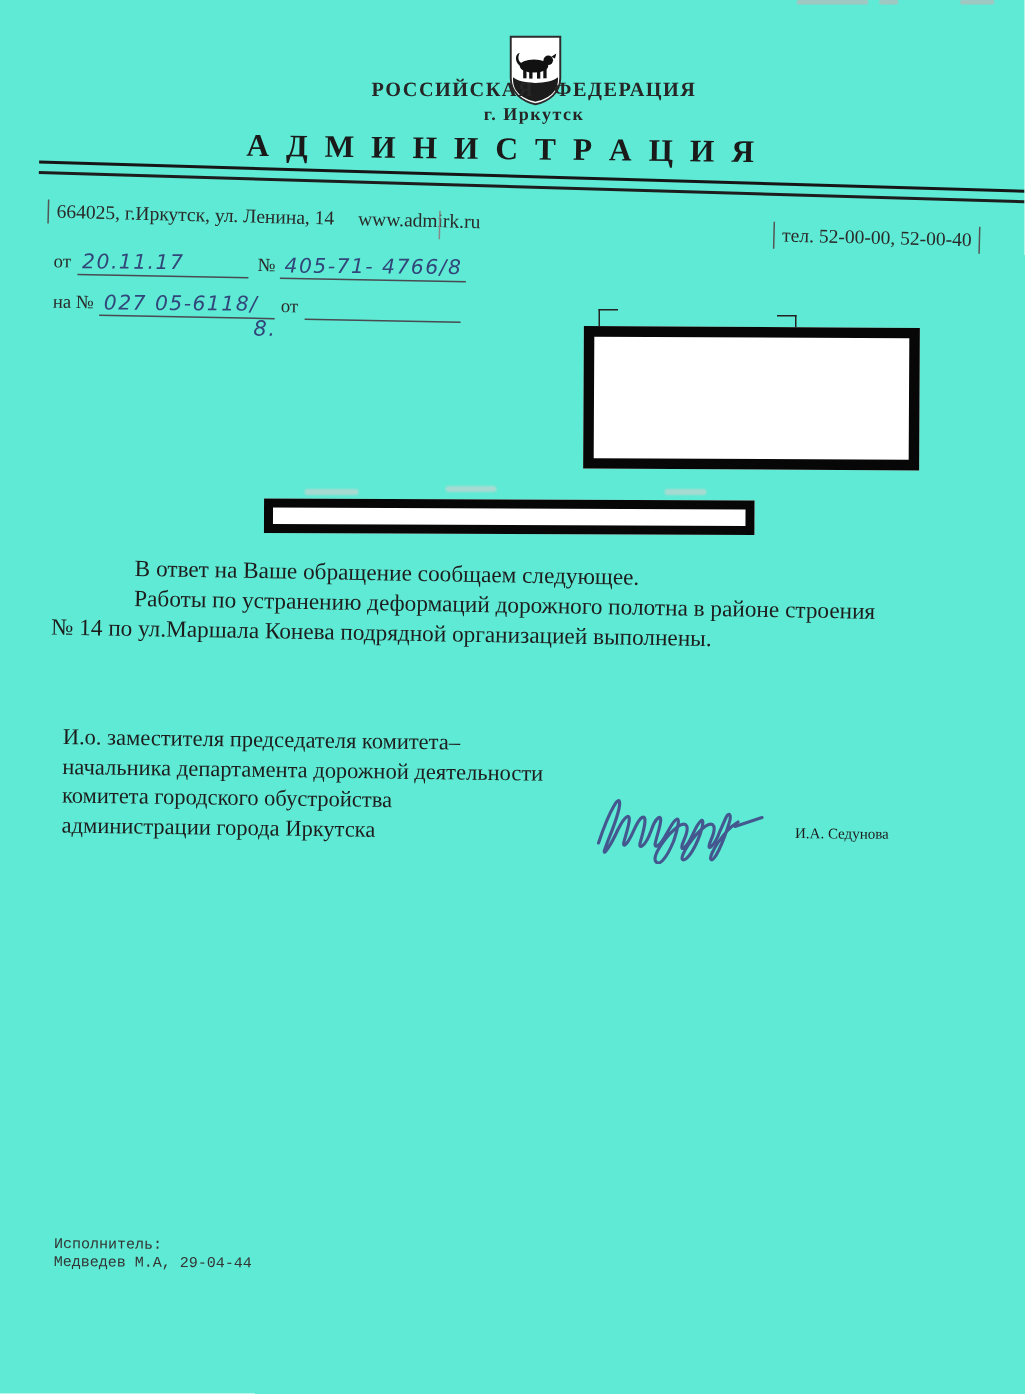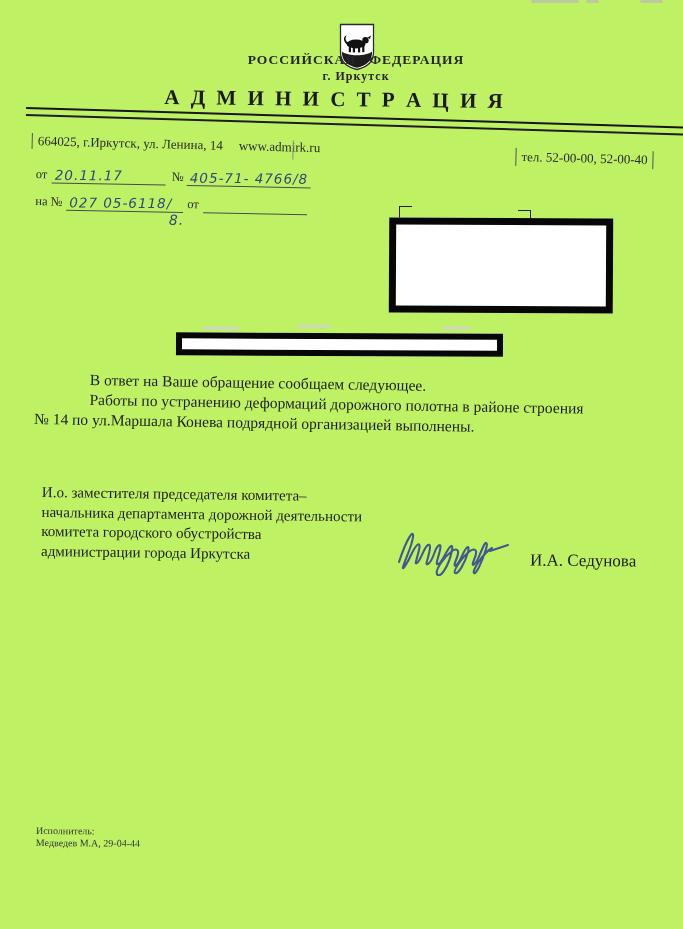--- a/index.html
+++ b/index.html
@@ -1,17 +1,17 @@
 <!DOCTYPE html>
 <html><head>
 <meta charset="utf-8">
 <style>
   html,body{margin:0;padding:0;background:#ffffff;}
   #doc{
-    position:relative;width:683px;height:929px;background:#bef264;overflow:hidden;
+    position:relative;width:683px;height:929px;background:#5eead4;overflow:hidden;
     font-family:"Liberation Serif",serif;color:#1e1e1e;
   }
   .abs{position:absolute;}
   
   .scan-dash{position:absolute;top:0;height:3px;background:#b9b9b9;opacity:.7;border-radius:2px;}
   
   .rf-block{left:0;top:52px;width:712px;text-align:center;}
   .rf-country{font-weight:bold;font-size:13.5px;letter-spacing:1px;word-spacing:9px;color:#262626;}
   .rf-city{font-weight:bold;font-size:12px;letter-spacing:1px;color:#262626;margin-top:1px;}
   .admin-title{
@@ -49,23 +49,23 @@
   .redact-thin{left:176px;top:333px;width:315px;height:11px;border:6px solid #070707;background:#fff;transform:rotate(0.25deg);}
   .smudge{position:absolute;height:4px;background:#d2d2d2;opacity:.65;border-radius:2px;filter:blur(0.7px);}
   
   .body-block{left:35px;top:369px;width:645px;transform:rotate(1deg);transform-origin:0 0;font-size:15.5px;color:#1d1d1d;}
   .body-line{white-space:nowrap;line-height:20px;}
   .indent{padding-left:55px;}
   
   .signoff-block{left:42px;top:483px;width:460px;transform:rotate(0.8deg);transform-origin:0 0;font-size:15px;color:#1d1d1d;}
   .signoff-line{line-height:19.5px;white-space:nowrap;}
   .sig-svg{left:393px;top:520px;}
-  .signer-name{left:530px;top:551px;font-size:17px;color:#1d1d1d;white-space:nowrap;transform:rotate(0.5deg);}
+  .signer-name{left:530px;top:551px;font-size:10px;color:#1d1d1d;white-space:nowrap;transform:rotate(0.5deg);}
   
-  .footer-block{left:36px;top:825px;font-size:10px;line-height:11.5px;color:#333;transform:rotate(0.4deg);transform-origin:0 0;}
+  .footer-block{left:36px;top:825px;font-size:10px;line-height:11.5px;color:#333;transform:rotate(0.4deg);transform-origin:0 0;font-family:Liberation Mono, monospace;}
 </style>
 </head>
 <body>
 
 <div id="doc">
 
   <div class="scan-dash" style="left:531px;width:48px;"></div>
   <div class="scan-dash" style="left:586px;width:13px;"></div>
   <div class="scan-dash" style="left:640px;width:23px;"></div>
 

